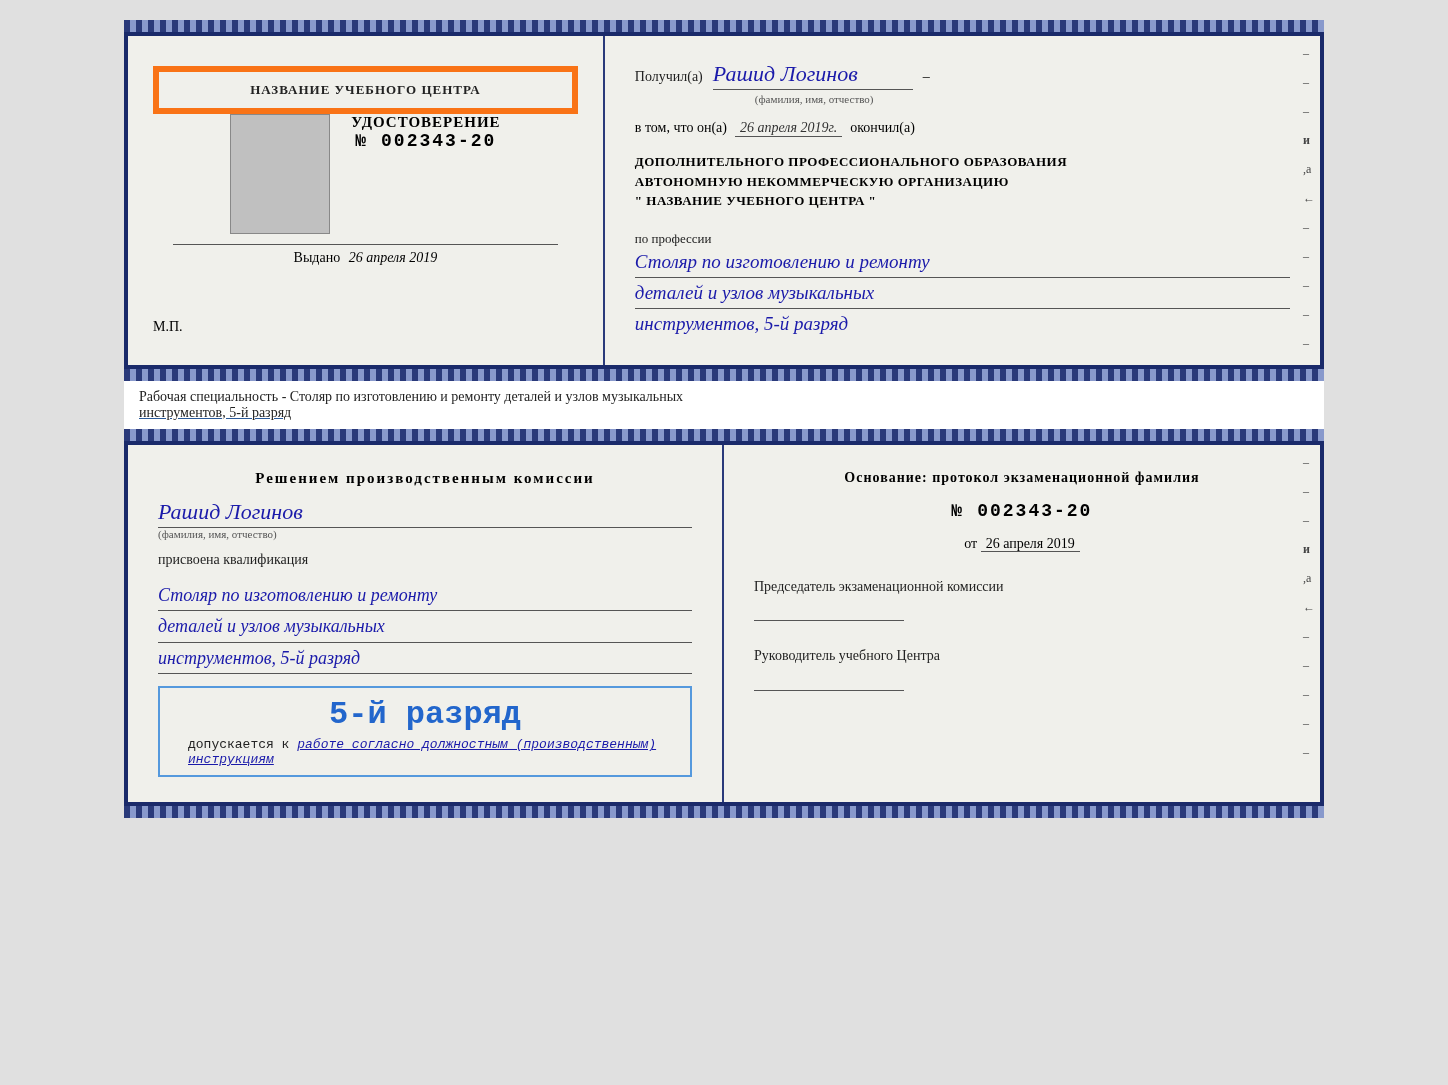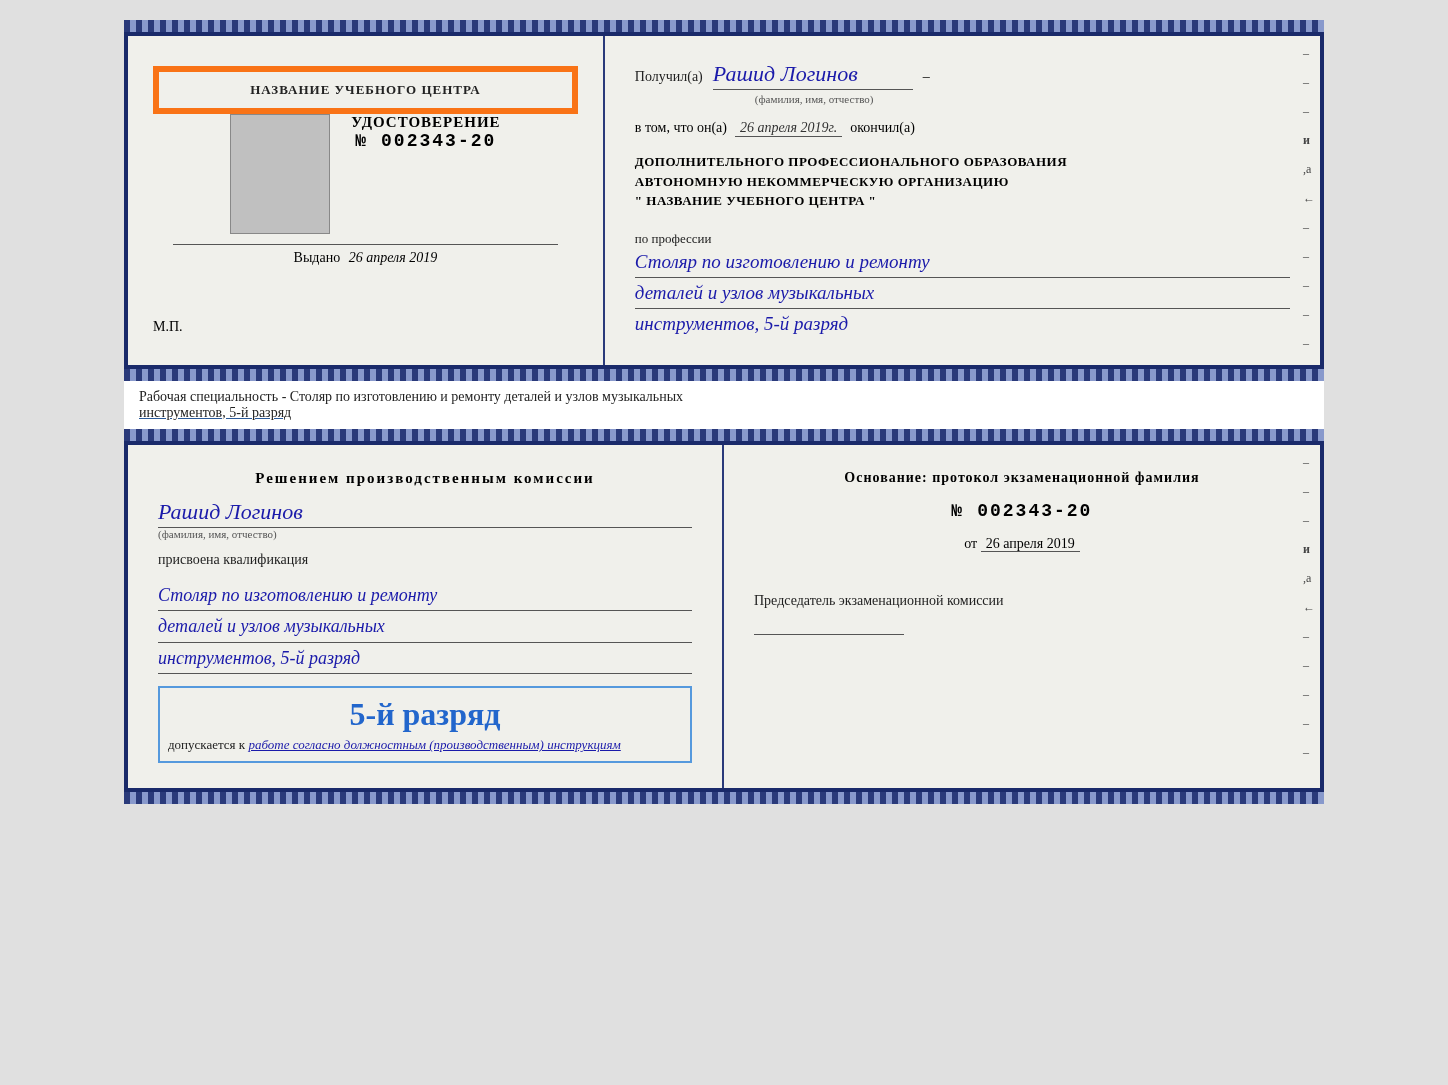--- a/index.html
+++ b/index.html
@@ -230,22 +230,23 @@
       font-family: 'Segoe Script', cursive, serif;
       font-size: 18px;
       color: #1a1aaa;
       font-style: italic;
       line-height: 1.7;
       border-bottom: 1px solid #555;
     }
 
     .highlighted-box {
       border: 2px solid #5599dd;
-      padding: 8px 8px;
+      padding: 8px 28px;
       display: inline-block;
+      font-family: Liberation Mono, monospace;
     }
 
     .rank-large {
       font-size: 32px;
       font-weight: bold;
       color: #2266cc;
       text-align: center;
       display: block;
     }
 
@@ -268,21 +269,21 @@
       font-size: 14px;
       text-align: center;
     }
 
     .from-date .underline-val {
       border-bottom: 1px solid #555;
       padding: 0 5px;
     }
 
     .chairman-section, .director-section {
-      margin-top: 24px;
+      margin-top: 10px;
     }
 
     .role-label {
       font-size: 14px;
       color: #222;
       line-height: 1.4;
     }
 
     .signature-line {
       border-bottom: 1px solid #555;
@@ -430,20 +431,24 @@
       <div class="from-date">
         <span>от</span>
         <span class="underline-val" style="border-bottom:1px solid #555; padding:0 5px;">26 апреля 2019</span>
       </div>
 
       <div class="chairman-section">
         <div class="role-label">Председатель экзаменационной комиссии</div>
         <div class="signature-line"></div>
       </div>
 
+      <div class="director-section">
+        <div class="role-label">Руководитель учебного Центра</div>
+        <div class="signature-line"></div>
+      </div>
 
       <div style="position:absolute; right:5px; top:10px; display:flex; flex-direction:column; gap:14px; font-size:12px; color:#444;">
         <span>–</span>
         <span>–</span>
         <span>–</span>
         <span style="font-weight:bold;">и</span>
         <span>,а</span>
         <span>←</span>
         <span>–</span>
         <span>–</span>

